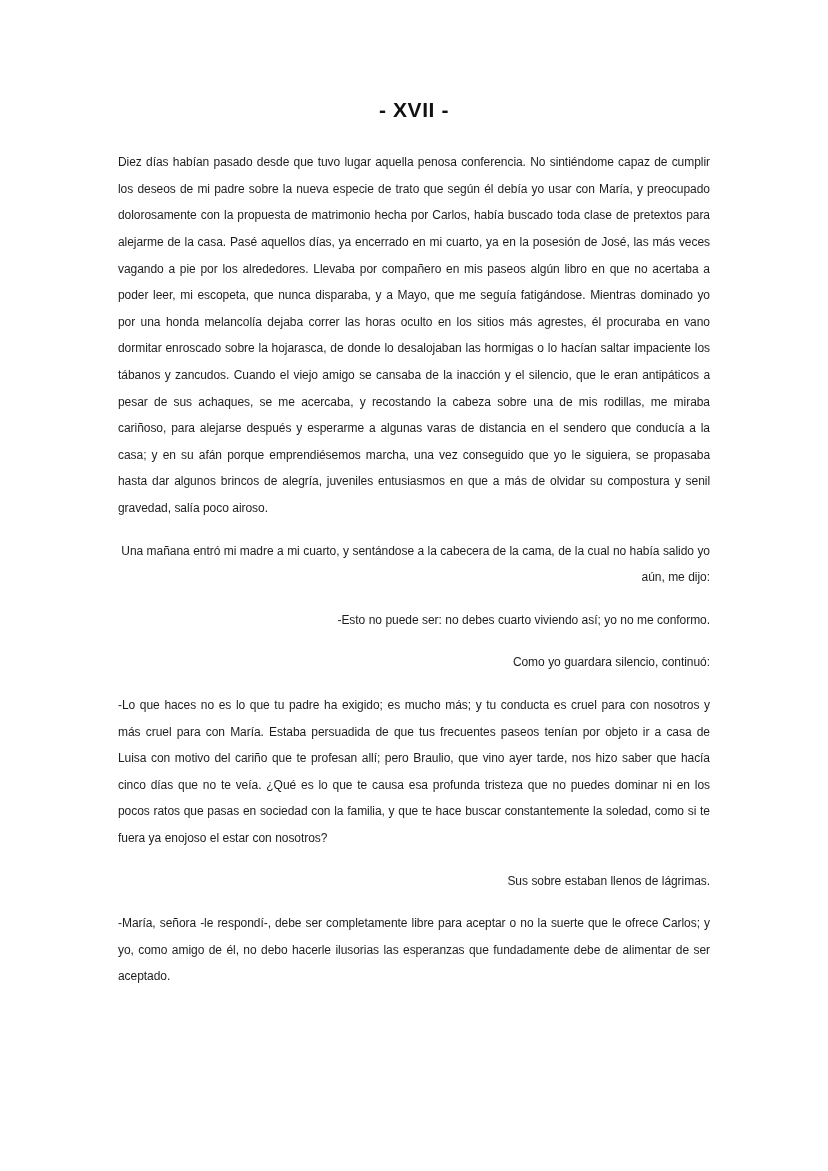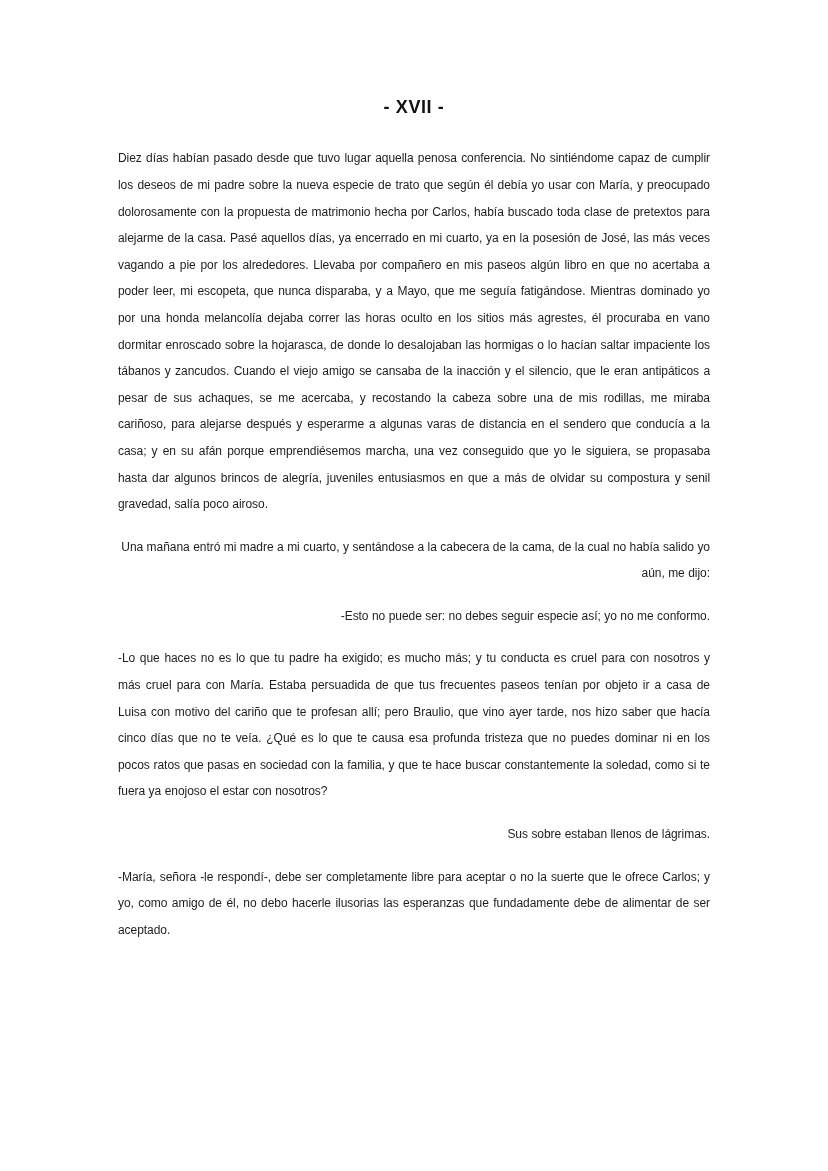--- a/index.html
+++ b/index.html
@@ -20,21 +20,21 @@
 
   .content {
     position: absolute;
     left: 118px;
     top: 96px;
     width: 592px;
   }
 
   .chapter-heading {
     font-family: "Liberation Sans", sans-serif;
-    font-size: 18px;
+    font-size: 21px;
     font-weight: bold;
     color: #111111;
     text-align: center;
     letter-spacing: 0.6px;
     margin: 0 0 26px 0;
     line-height: 1.3;
   }
 
   .body-text {
     font-family: "Liberation Sans", sans-serif;
@@ -64,22 +64,23 @@
 
 <div class="page">
   <div class="content">
 
     <h1 class="chapter-heading">- XVII -</h1>
 
     <p class="body-text justified">Diez días habían pasado desde que tuvo lugar aquella penosa conferencia. No sintiéndome capaz de cumplir los deseos de mi padre sobre la nueva especie de trato que según él debía yo usar con María, y preocupado dolorosamente con la propuesta de matrimonio hecha por Carlos, había buscado toda clase de pretextos para alejarme de la casa. Pasé aquellos días, ya encerrado en mi cuarto, ya en la posesión de José, las más veces vagando a pie por los alrededores. Llevaba por compañero en mis paseos algún libro en que no acertaba a poder leer, mi escopeta, que nunca disparaba, y a Mayo, que me seguía fatigándose. Mientras dominado yo por una honda melancolía dejaba correr las horas oculto en los sitios más agrestes, él procuraba en vano dormitar enroscado sobre la hojarasca, de donde lo desalojaban las hormigas o lo hacían saltar impaciente los tábanos y zancudos. Cuando el viejo amigo se cansaba de la inacción y el silencio, que le eran antipáticos a pesar de sus achaques, se me acercaba, y recostando la cabeza sobre una de mis rodillas, me miraba cariñoso, para alejarse después y esperarme a algunas varas de distancia en el sendero que conducía a la casa; y en su afán porque emprendiésemos marcha, una vez conseguido que yo le siguiera, se propasaba hasta dar algunos brincos de alegría, juveniles entusiasmos en que a más de olvidar su compostura y senil gravedad, salía poco airoso.</p>
 
     <p class="body-text left">Una mañana entró mi madre a mi cuarto, y sentándose a la cabecera de la cama, de la cual no había salido yo aún, me dijo:</p>
 
-    <p class="body-text left">-Esto no puede ser: no debes seguir especie así; yo no me conformo.</p>
+    <p class="body-text left">-Esto no puede ser: no debes cuarto viviendo así; yo no me conformo.</p>
 
+    <p class="body-text left">Como yo guardara silencio, continuó:</p>
 
     <p class="body-text justified">-Lo que haces no es lo que tu padre ha exigido; es mucho más; y tu conducta es cruel para con nosotros y más cruel para con María. Estaba persuadida de que tus frecuentes paseos tenían por objeto ir a casa de Luisa con motivo del cariño que te profesan allí; pero Braulio, que vino ayer tarde, nos hizo saber que hacía cinco días que no te veía. ¿Qué es lo que te causa esa profunda tristeza que no puedes dominar ni en los pocos ratos que pasas en sociedad con la familia, y que te hace buscar constantemente la soledad, como si te fuera ya enojoso el estar con nosotros?</p>
 
     <p class="body-text left">Sus sobre estaban llenos de lágrimas.</p>
 
     <p class="body-text justified">-María, señora -le respondí-, debe ser completamente libre para aceptar o no la suerte que le ofrece Carlos; y yo, como amigo de él, no debo hacerle ilusorias las esperanzas que fundadamente debe de alimentar de ser aceptado.</p>
 
   </div>
 </div>
 

